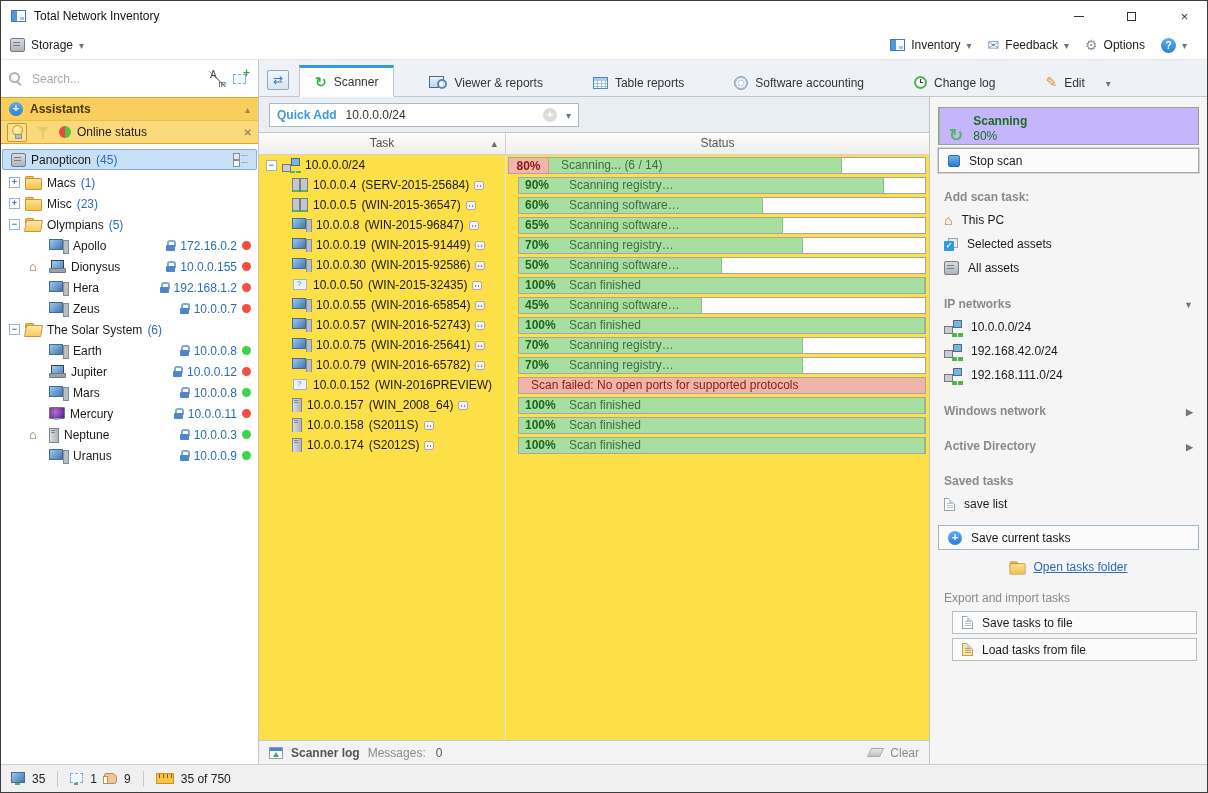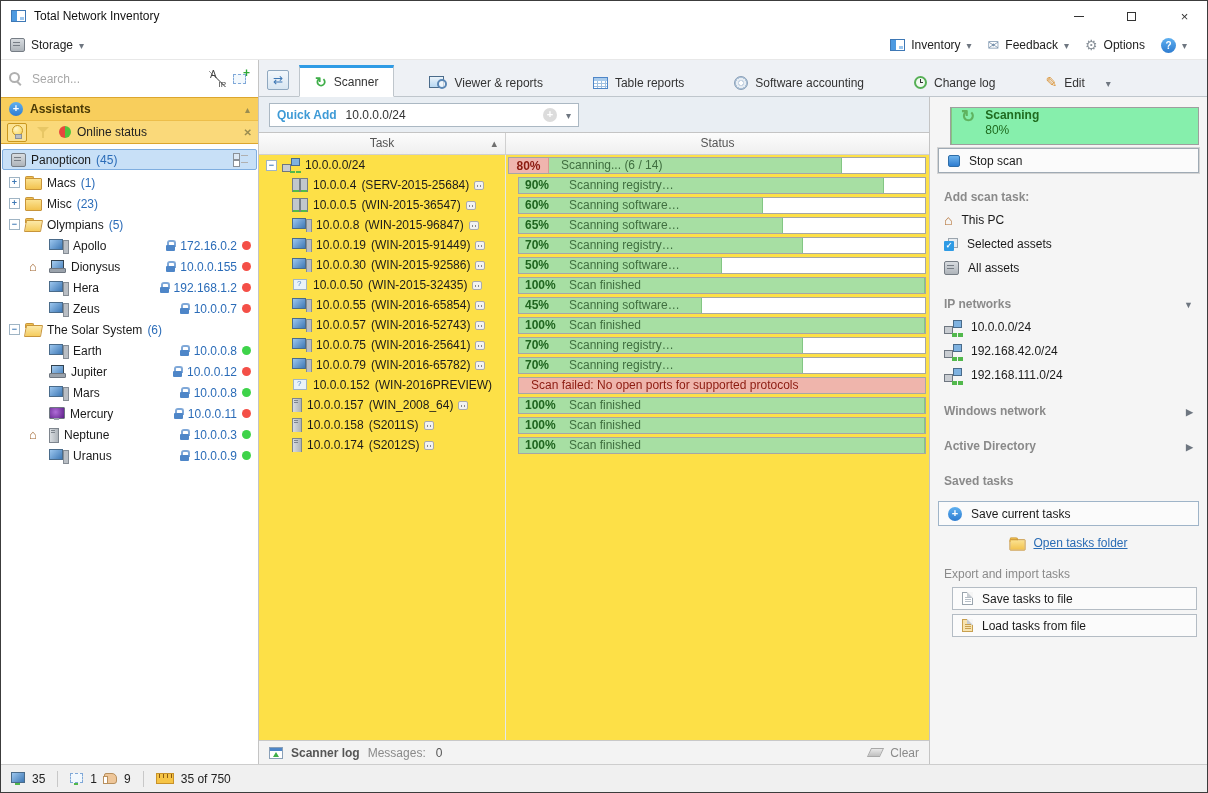--- a/index.html
+++ b/index.html
@@ -174,21 +174,21 @@
   .i-logwin::before{content:"";position:absolute;left:0;top:0;right:0;height:3px;background:#4E86C8;}
   .i-logwin::after{content:"";position:absolute;left:3px;top:4px;border-left:3px solid transparent;border-right:3px solid transparent;border-bottom:5px solid #3FAE49;}
   .log-title{font-weight:bold;color:#555;}
   .log-msg{color:#8A8A8A;}
   .log-count{color:#555;margin-left:2px;}
   .i-erase{width:13px;height:9px;background:linear-gradient(#E8E8E8,#C0C0C0);border:1px solid #A8A8A8;transform:skewX(-25deg);}
   .log-clear{color:#8A8A8A;}
 
   
   .rightpanel{width:278px;flex:none;background:#F5F5F5;border-left:1px solid #C4C4C4;display:flex;flex-direction:column;overflow:hidden;}
-  .scan-banner{margin:10px 8px 0 20px;height:38px;flex:none;border:1px solid #9E9E9E;background:#86efac;position:relative;display:flex;align-items:flex-start;padding:0 10px;gap:10px;}
+  .scan-banner{margin:10px 8px 0 8px;height:38px;flex:none;border:1px solid #9E9E9E;background:#c4b5fd;position:relative;display:flex;align-items:flex-end;padding:0 10px;gap:10px;}
   .scan-fill{position:absolute;left:0;top:0;bottom:0;background:#A3DF9F;background-image:radial-gradient(#C2ECBE 1px,transparent 1px);background-size:6px 6px;border-right:1px solid #85C481;}
   .g-scan.big{position:relative;z-index:1;}
   .g-scan.big::before{font-size:17px;color:#5FB35F;}
   .scan-text{position:relative;z-index:1;display:flex;flex-direction:column;line-height:1.25;}
   .scan-title{font-weight:bold;color:#1F6B1F;font-size:12px;}
   .scan-pct{color:#1F6B1F;}
   .panel-btn{margin:3px 8px 0 8px;height:25px;flex:none;background:#FBFBFB;border:1px solid #9FAAB4;box-shadow:0 0 0 1px #D4D4D4;display:flex;align-items:center;gap:9px;padding:0 9px;color:#1a1a1a;}
   .i-stop{width:12px;height:12px;background:linear-gradient(#6FB4EC,#2E7CD0);border:1px solid #2E6DA8;border-radius:2px;}
   .sec-head{margin:17px 14px 4px 14px;flex:none;font-weight:bold;color:#8A8A8A;display:flex;align-items:center;}
   .arr-down::before{content:"▼";font-size:9px;color:#6E7680;}
@@ -801,20 +801,24 @@
             <span class="arr-right"></span>
           </div>
 
           <div class="sec-head">
             <span>Active Directory</span>
             <span class="grow"></span>
             <span class="arr-right"></span>
           </div>
 
           <div class="sec-head">Saved tasks</div>
+          <div class="p-item">
+            <span class="i i-doc"></span>
+            <span>save list</span>
+          </div>
           <div class="panel-btn wide">
             <span class="i-plusc"></span>
             <span>Save current tasks</span>
           </div>
           <div class="open-link-row">
             <span class="i i-folder sm"></span>
             <span class="open-link">Open tasks folder</span>
           </div>
           <div class="sec-sub">Export and import tasks</div>
           <div class="panel-btn file">

